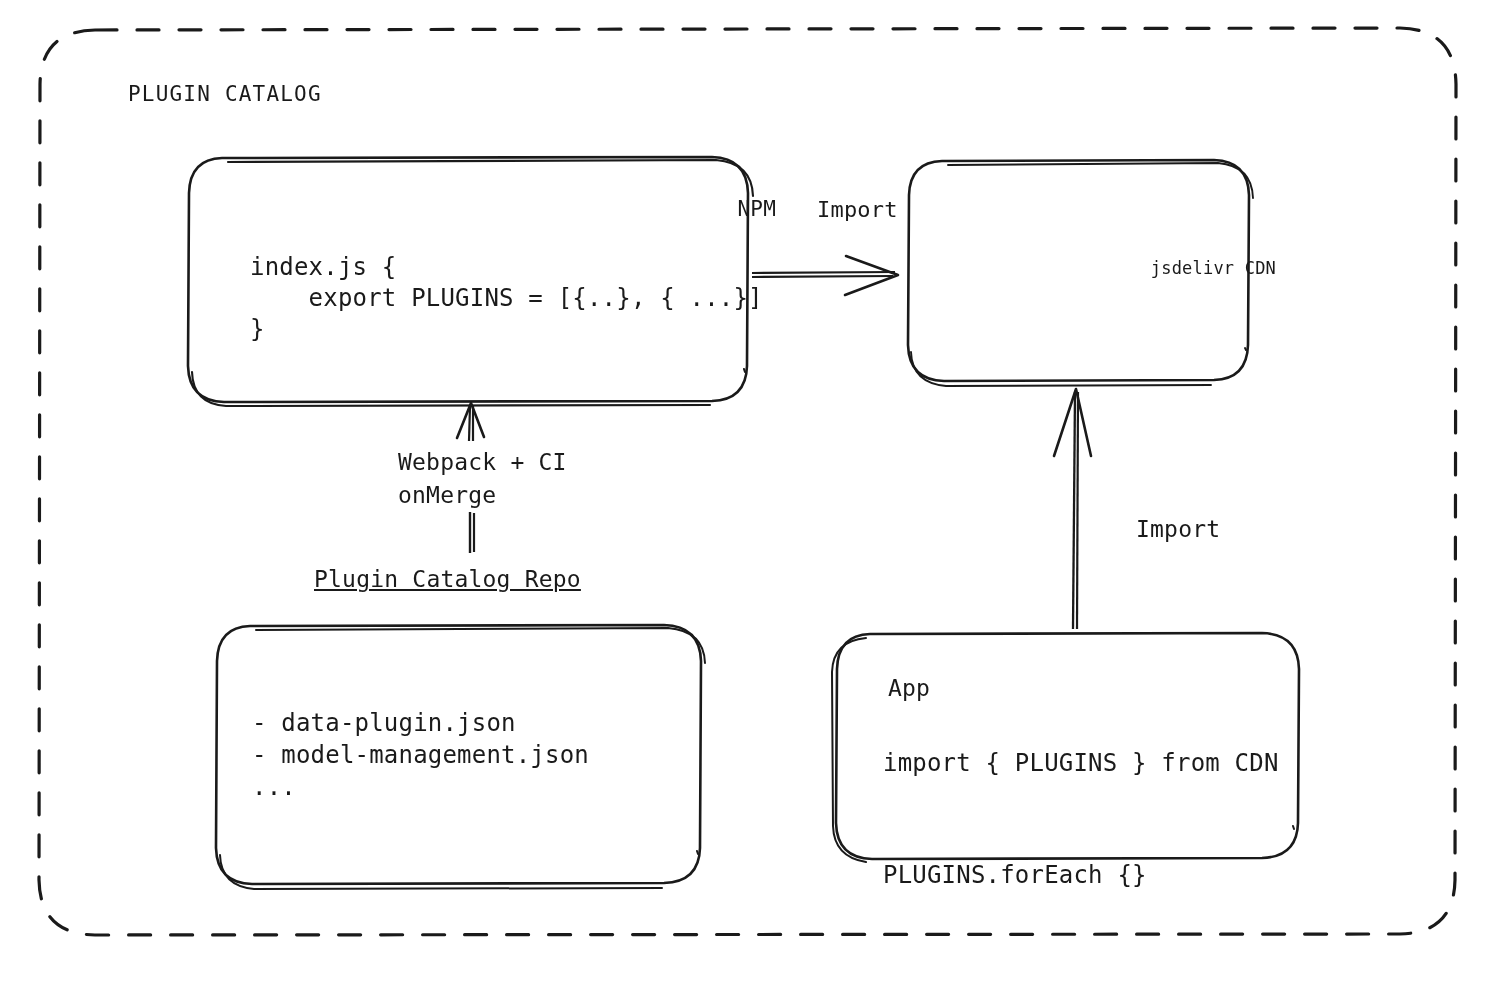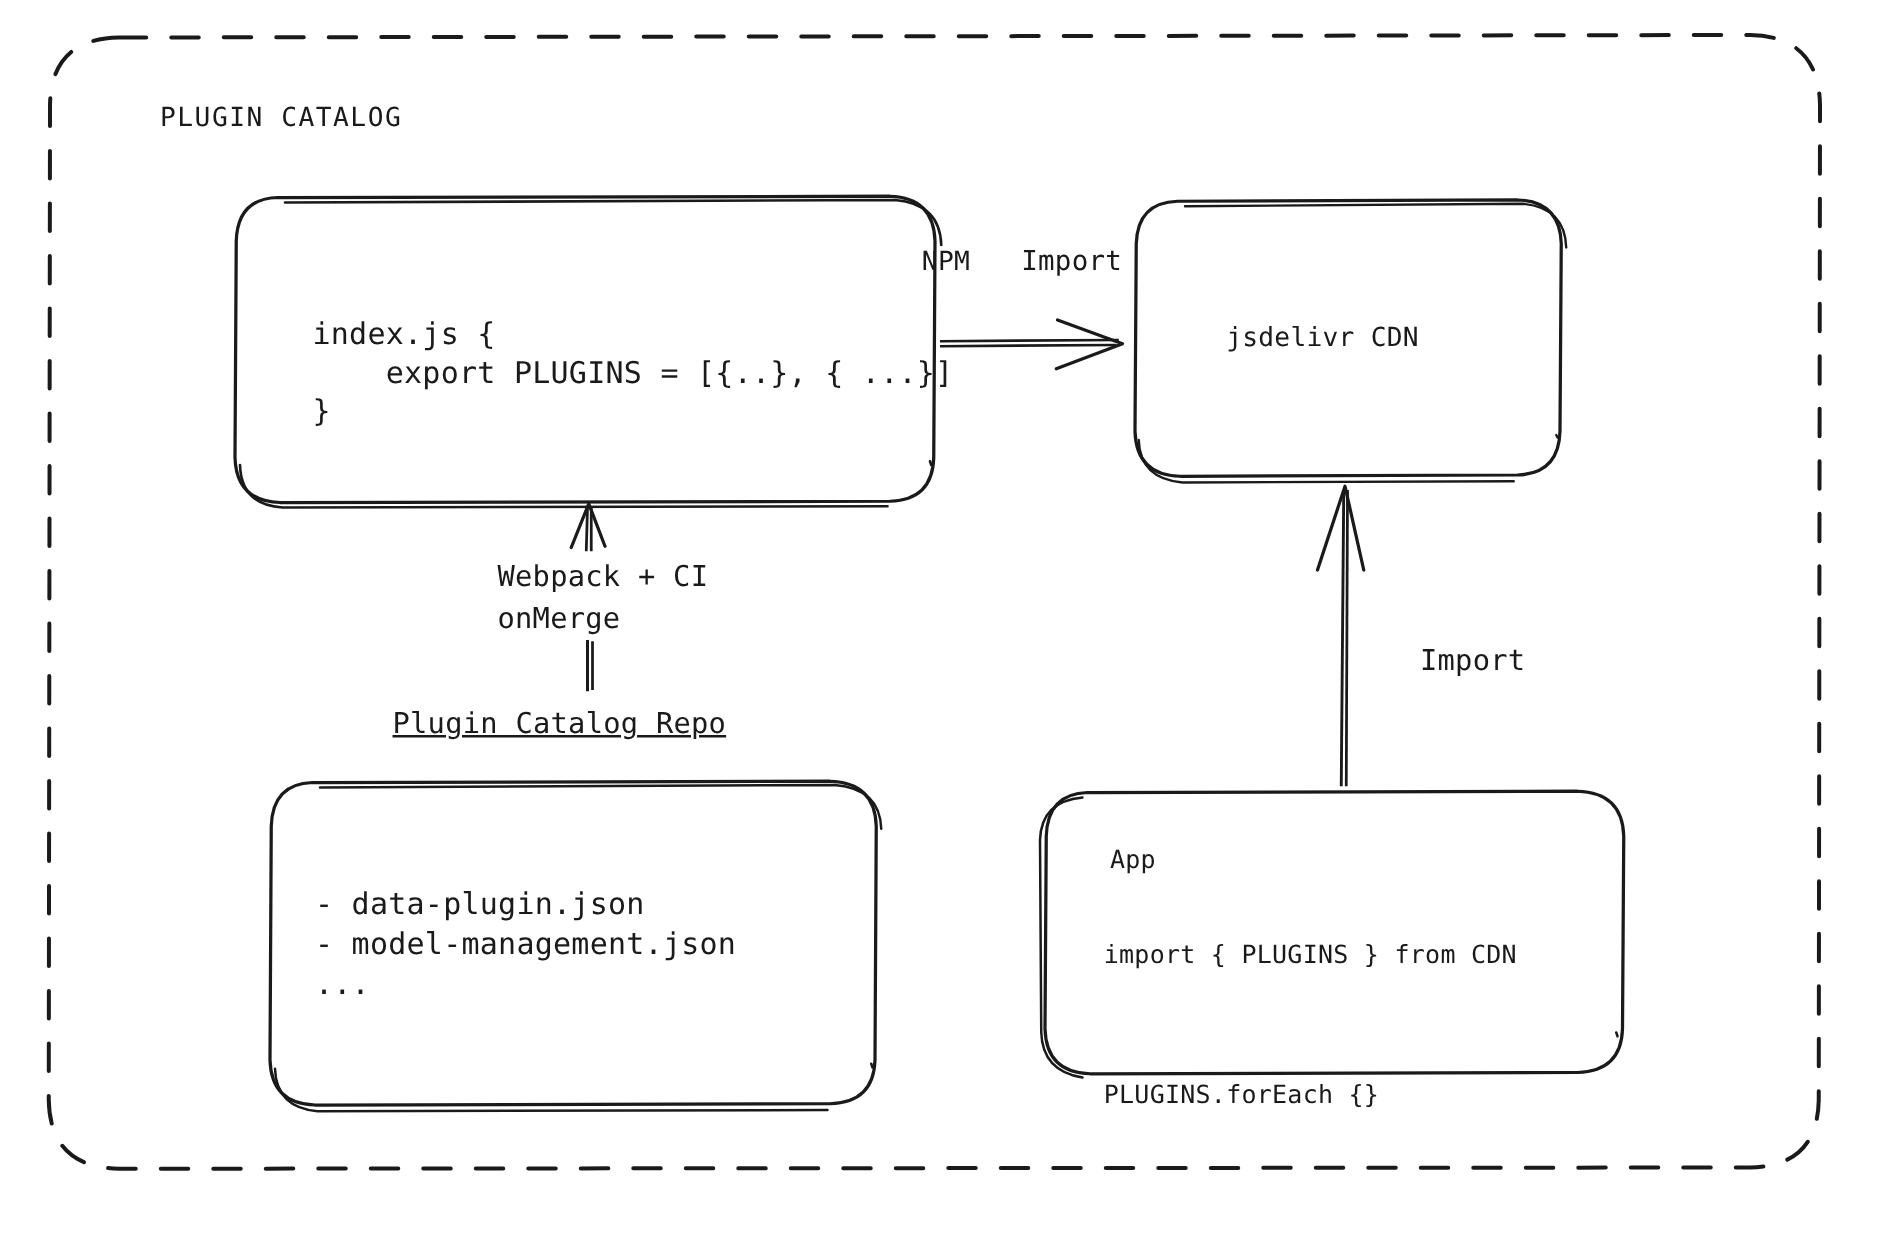--- a/index.html
+++ b/index.html
@@ -54,52 +54,52 @@
   }
   #npm-code {
     left: 222px;
     top: 252px;
     font-size: 24px;
     line-height: 31px;
   }
 
   
   #cdn-title {
-    left: 860px;
+    left: 908px;
     top: 258px;
     width: 340px;
-    text-align: center;
-    font-size: 21px;
+    text-align: right;
+    font-size: 17px;
   }
 
   
   #repo-caption {
     left: 286px;
     top: 566px;
     font-size: 23px;
     text-decoration: underline;
   }
   #repo-code {
     left: 224px;
     top: 707px;
     font-size: 24px;
     line-height: 32px;
   }
 
   
   #app-title {
     left: 860px;
     top: 675px;
-    font-size: 20px;
+    font-size: 23px;
     text-align: center;
   }
   #app-code {
     left: 855px;
     top: 735px;
-    font-size: 20px;
+    font-size: 24px;
     line-height: 56px;
   }
 
   
   #edge-cache-label {
     left: 789px;
     top: 197px;
     font-size: 22px;
   }
   #edge-build-label {

